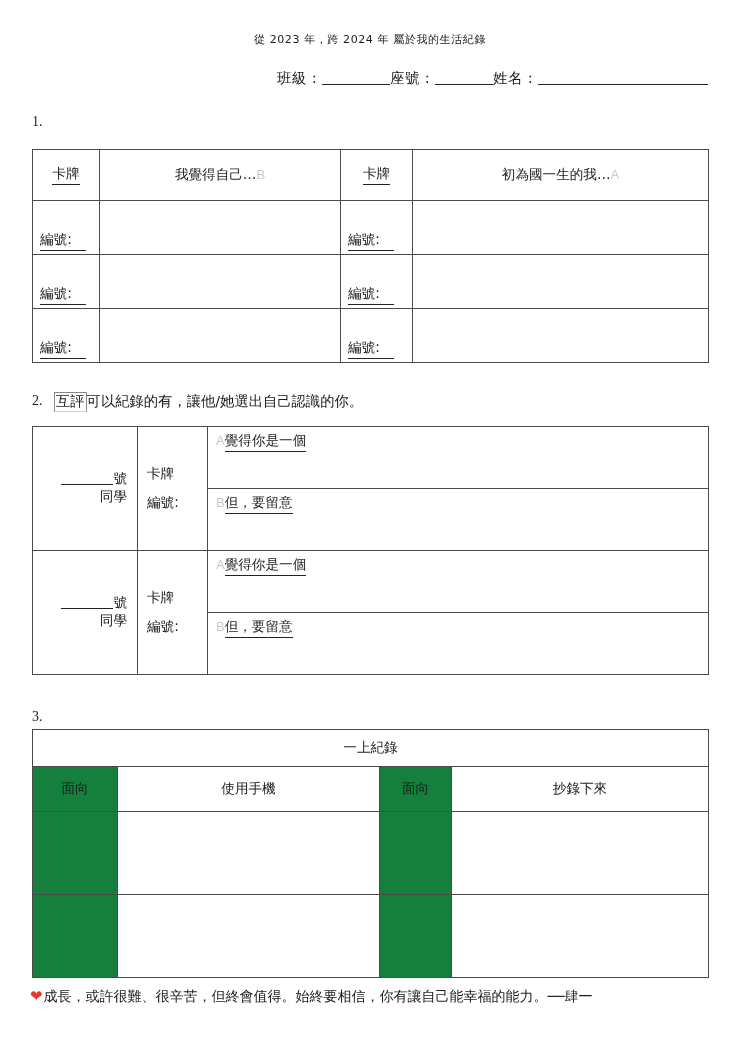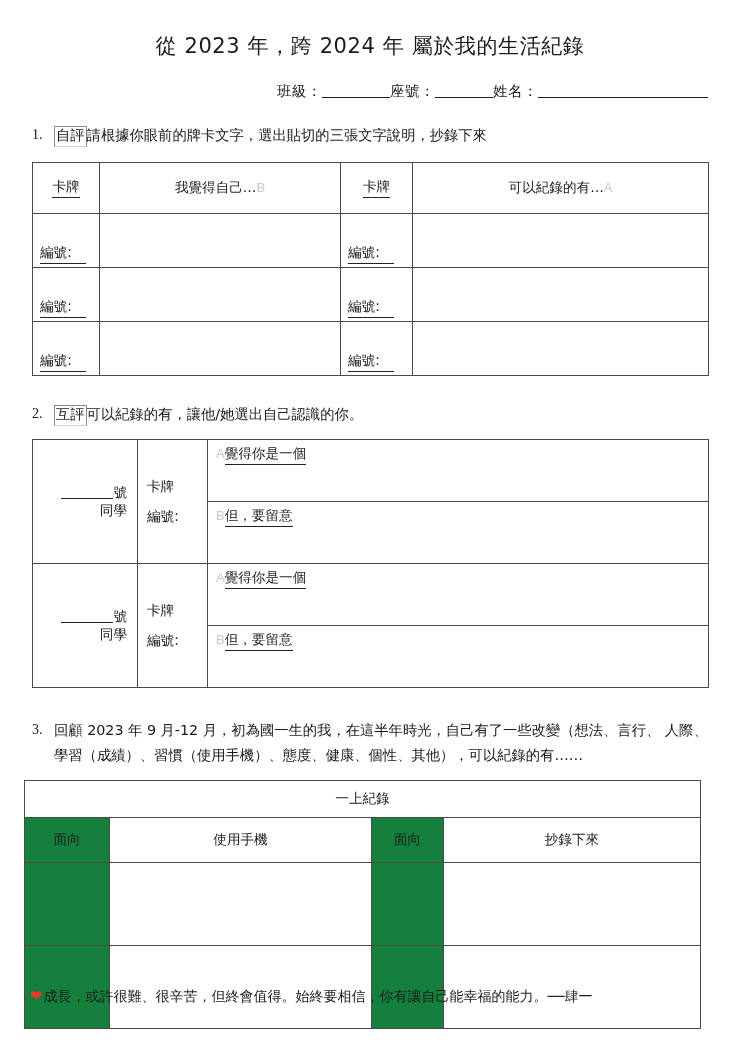--- a/index.html
+++ b/index.html
@@ -19,21 +19,21 @@
     position: relative;
     width: 740px;
     height: 1055px;
     padding: 0;
     box-sizing: border-box;
   }
 
   
   .doc-title {
     text-align: center;
-    font-size: 21px;
+    font-size: 11px;
     letter-spacing: 0.6px;
     margin: 0;
     padding-top: 32px;
     font-weight: 500;
   }
 
   
   .identity-line {
     margin-top: 22px;
     padding-right: 32px;
@@ -159,21 +159,21 @@
     border: none;
     border-bottom: 1.1px solid #4a4a4a;
     padding: 5px 8px;
     height: 51px;
     vertical-align: top;
   }
   .t2 .nested tr:last-child td { border-bottom: none; }
   .t2 .right-host { padding: 0; vertical-align: top; }
 
   
-  .t3-wrap { margin-top: 12px; padding-left: 24px; }
+  .t3-wrap { padding-left: 32px; }
   table.t3 { width: 676px; }
   table.t3 td {
     text-align: center;
     vertical-align: middle;
     height: 38px;
   }
   .t3 .span-title { height: 30px; }
   .t3 .shade { background: #15803d; }
   .t3 tr.fill-row td { height: 76px; }
 
@@ -199,37 +199,36 @@
 <div class="page">
 
   <div class="doc-title">從 2023 年，跨 2024 年  屬於我的生活紀錄</div>
 
   <div class="identity-line">
     <span class="field"><span class="id-label">班級：</span><span class="blank blank-class"></span></span><span class="field"><span class="id-label">座號：</span><span class="blank blank-seat"></span></span><span class="field"><span class="id-label">姓名：</span><span class="blank blank-name"></span></span>
   </div>
 
   <div class="q">
     <span class="q-num">1.</span>
-    <span class="q-body"><span class="boxed">自評</span><span>請根據你眼前的牌卡文字，選出貼切的三張文字說明，抄錄下來</span></span>
   </div>
 
   <div class="t1-wrap">
     <table class="sheet t1">
       <colgroup>
         <col style="width:67px">
           <col style="width:241px">
           <col style="width:72px">
           <col style="width:296px">
       </colgroup>
       <tbody>
         <tr>
           <td class="hdr"><span class="u-line">卡牌</span></td>
           <td class="hdr"><span>我覺得自己…</span><span class="gray-ab">B</span></td>
           <td class="hdr"><span class="u-line">卡牌</span></td>
-          <td class="hdr"><span>可以紀錄的有…</span><span class="gray-ab">A</span></td>
+          <td class="hdr"><span>初為國一生的我…</span><span class="gray-ab">A</span></td>
         </tr>
         <tr class="body-row">
           <td class="num-cell"><span class="num-label">編號:</span></td>
           <td></td>
           <td class="num-cell"><span class="num-label">編號:</span></td>
           <td></td>
         </tr>
         <tr class="body-row">
           <td class="num-cell"><span class="num-label">編號:</span></td>
           <td></td>
@@ -296,24 +295,20 @@
               </tbody>
             </table>
           </td>
         </tr>
       </tbody>
     </table>
   </div>
 
   <div class="q" style="margin-top:30px">
     <span class="q-num">3.</span>
-    <span class="q-body">
-      <span>回顧 2023 年 9 月-12 月，初為國一生的我，在這半年時光，自己有了一些改變（想法、言行、</span>
-      <span>人際、學習（成績）、習慣（使用手機）、態度、健康、個性、其他），可以紀錄的有……</span>
-    </span>
   </div>
 
   <div class="t3-wrap">
     <table class="sheet t3">
       <colgroup>
           <col style="width:85px">
           <col style="width:262px">
           <col style="width:72px">
           <col style="width:257px">
         </colgroup>

